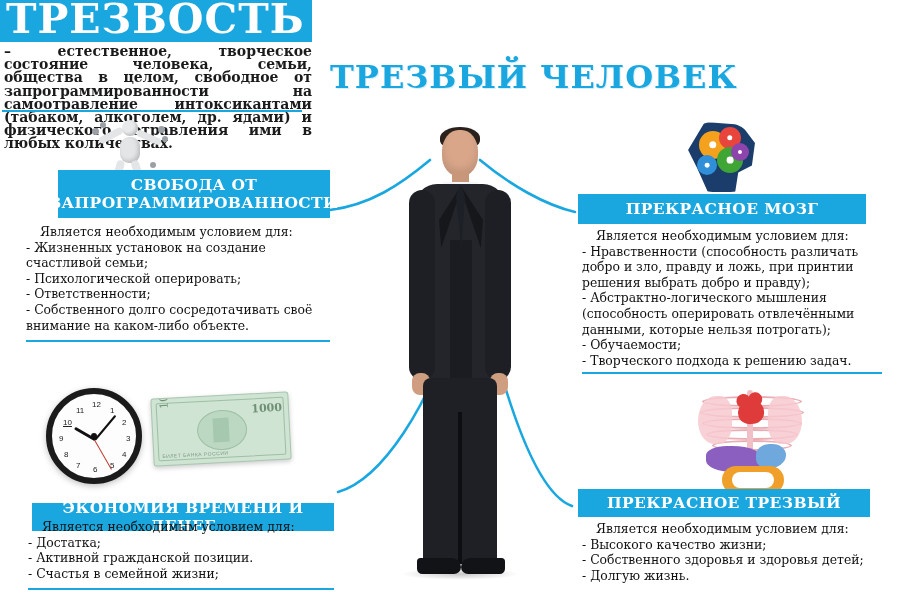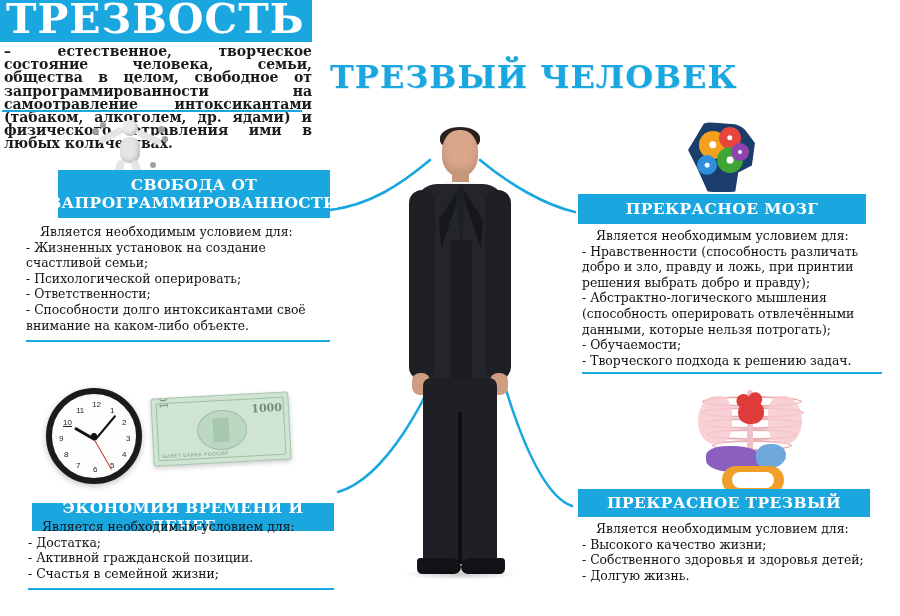--- a/index.html
+++ b/index.html
@@ -337,21 +337,21 @@
 
   <div class="ribbon two-line" style="left:58px;top:170px;width:272px;height:48px;">
     <span>СВОБОДА ОТ</span>
     <span>ЗАПРОГРАММИРОВАННОСТИ</span>
   </div>
   <div class="body-text" style="left:26px;top:224px;width:304px;">
     <span class="lead">Является необходимым условием для:</span>
     <span class="item">- Жизненных установок на создание счастливой семьи;</span>
     <span class="item">- Психологической оперировать;</span>
     <span class="item">- Ответственности;</span>
-    <span class="item">- Способности долго интоксикантами своё внимание на каком-либо объекте.</span>
+    <span class="item">- Собственного долго сосредотачивать своё внимание на каком-либо объекте.</span>
   </div>
   <div class="rule" style="left:26px;top:340px;width:304px;"></div>
 
   <div class="ribbon" style="left:578px;top:194px;width:288px;height:30px;">
     <span>ПРЕКРАСНОЕ МОЗГ</span>
   </div>
   <div class="body-text" style="left:582px;top:228px;width:300px;">
     <span class="lead">Является необходимым условием для:</span>
     <span class="item">- Нравственности (способность различать добро и зло, правду и ложь, при принтии решения выбрать добро и правду);</span>
     <span class="item">- Абстрактно-логического мышления (способность оперировать отвлечёнными данными, которые нельзя потрогать);</span>

